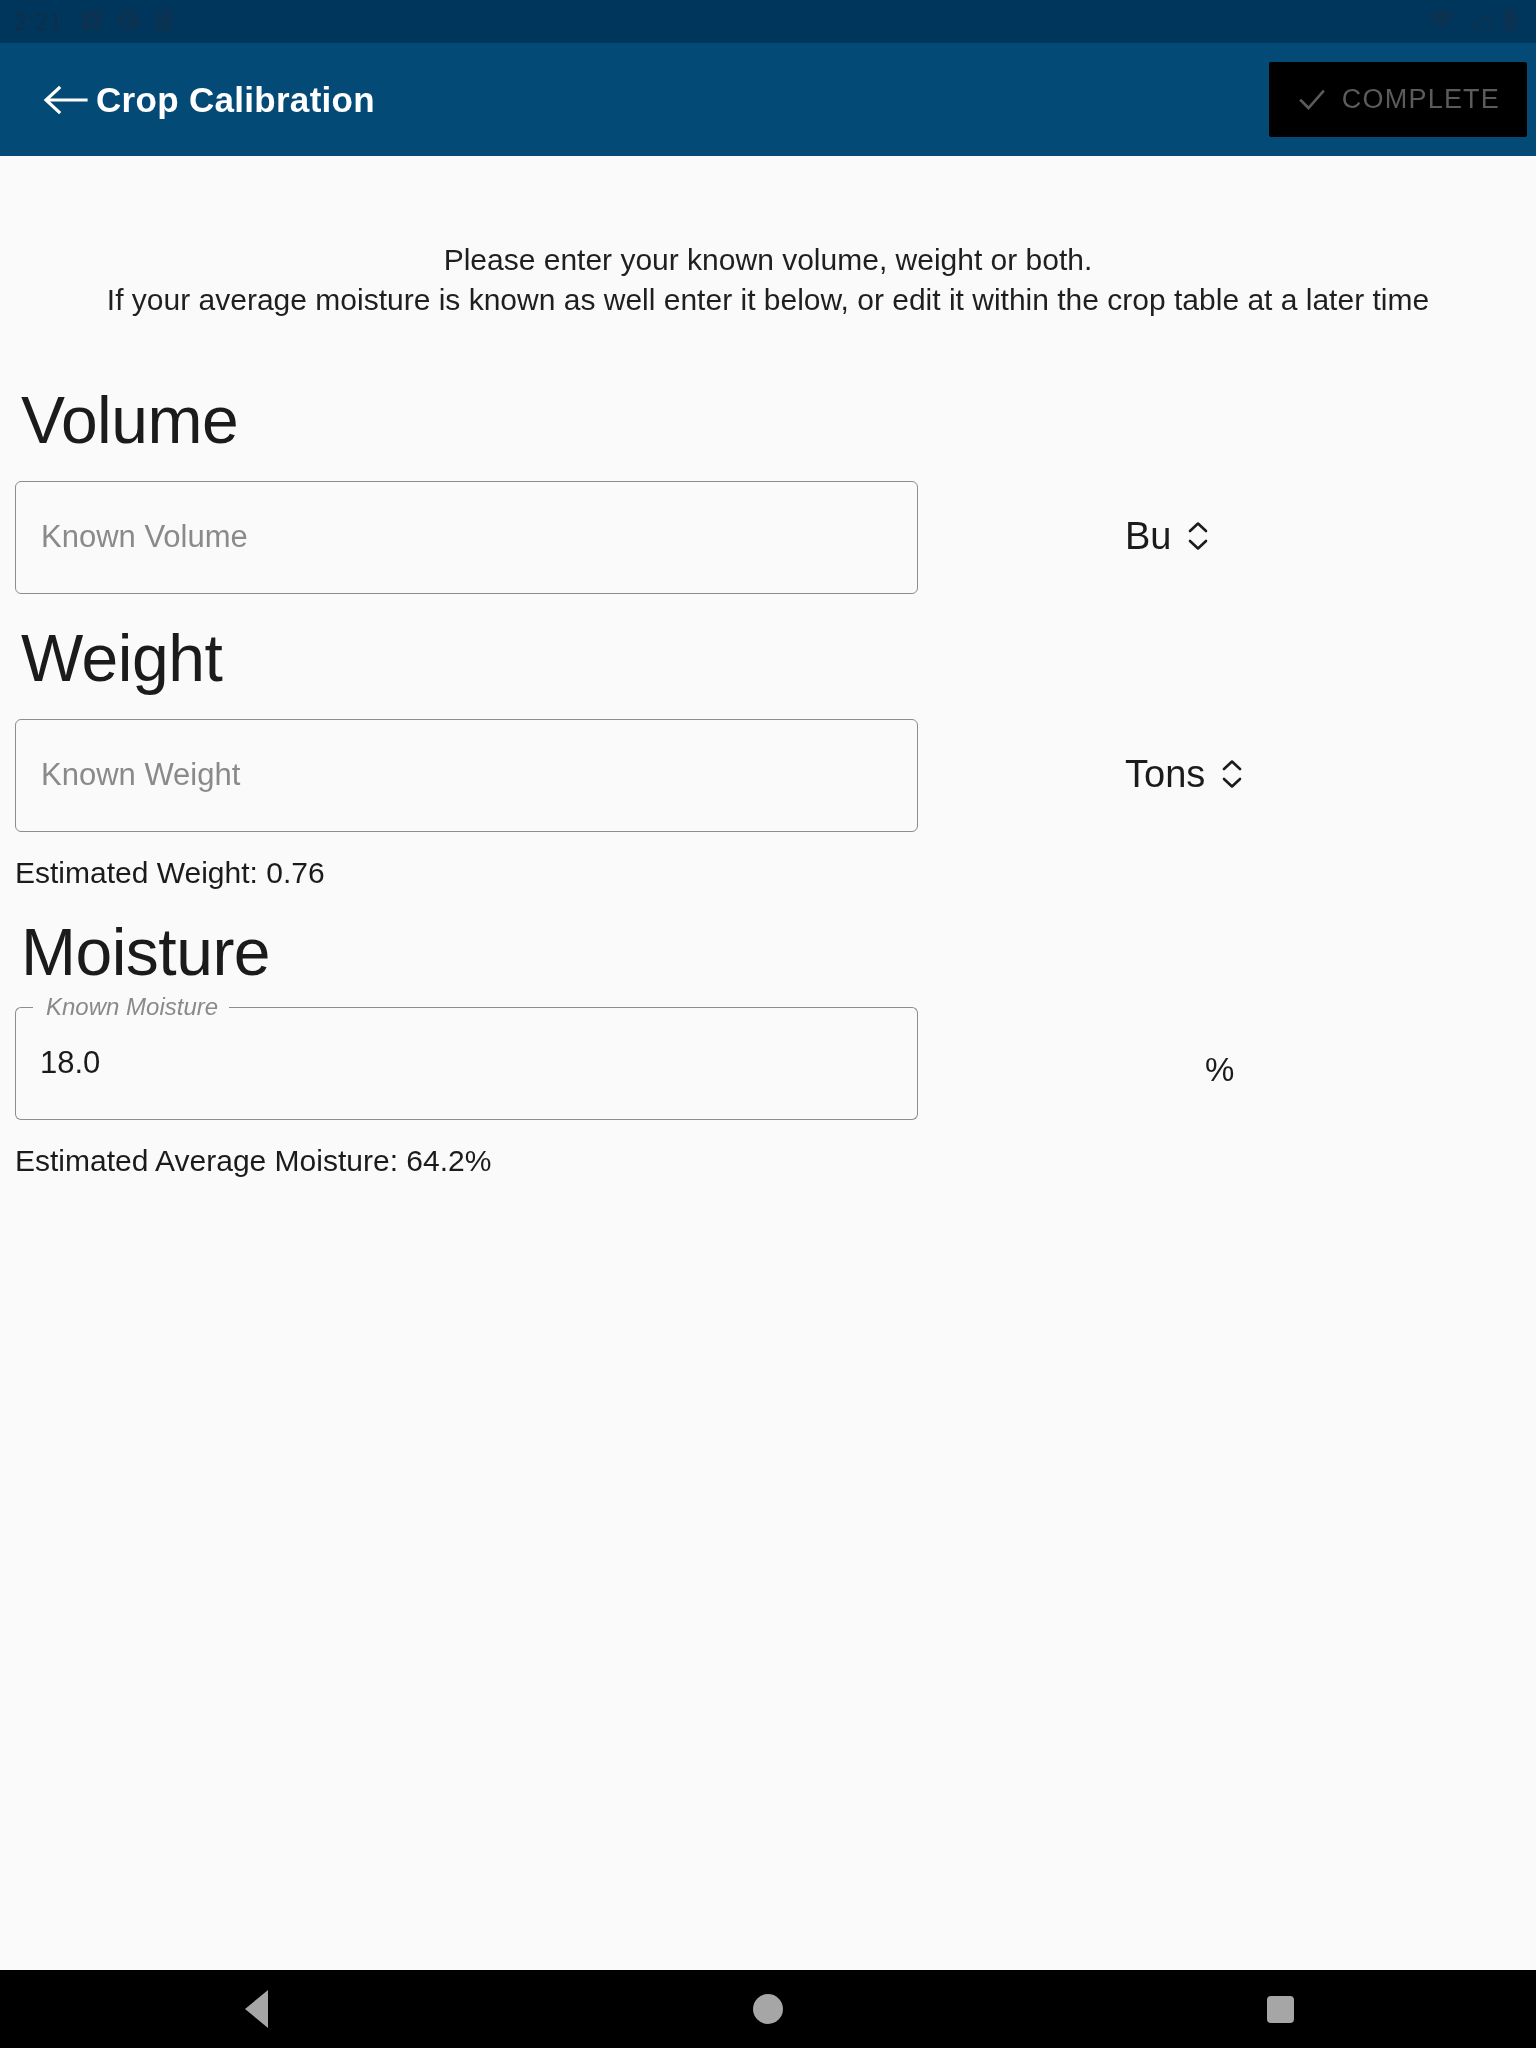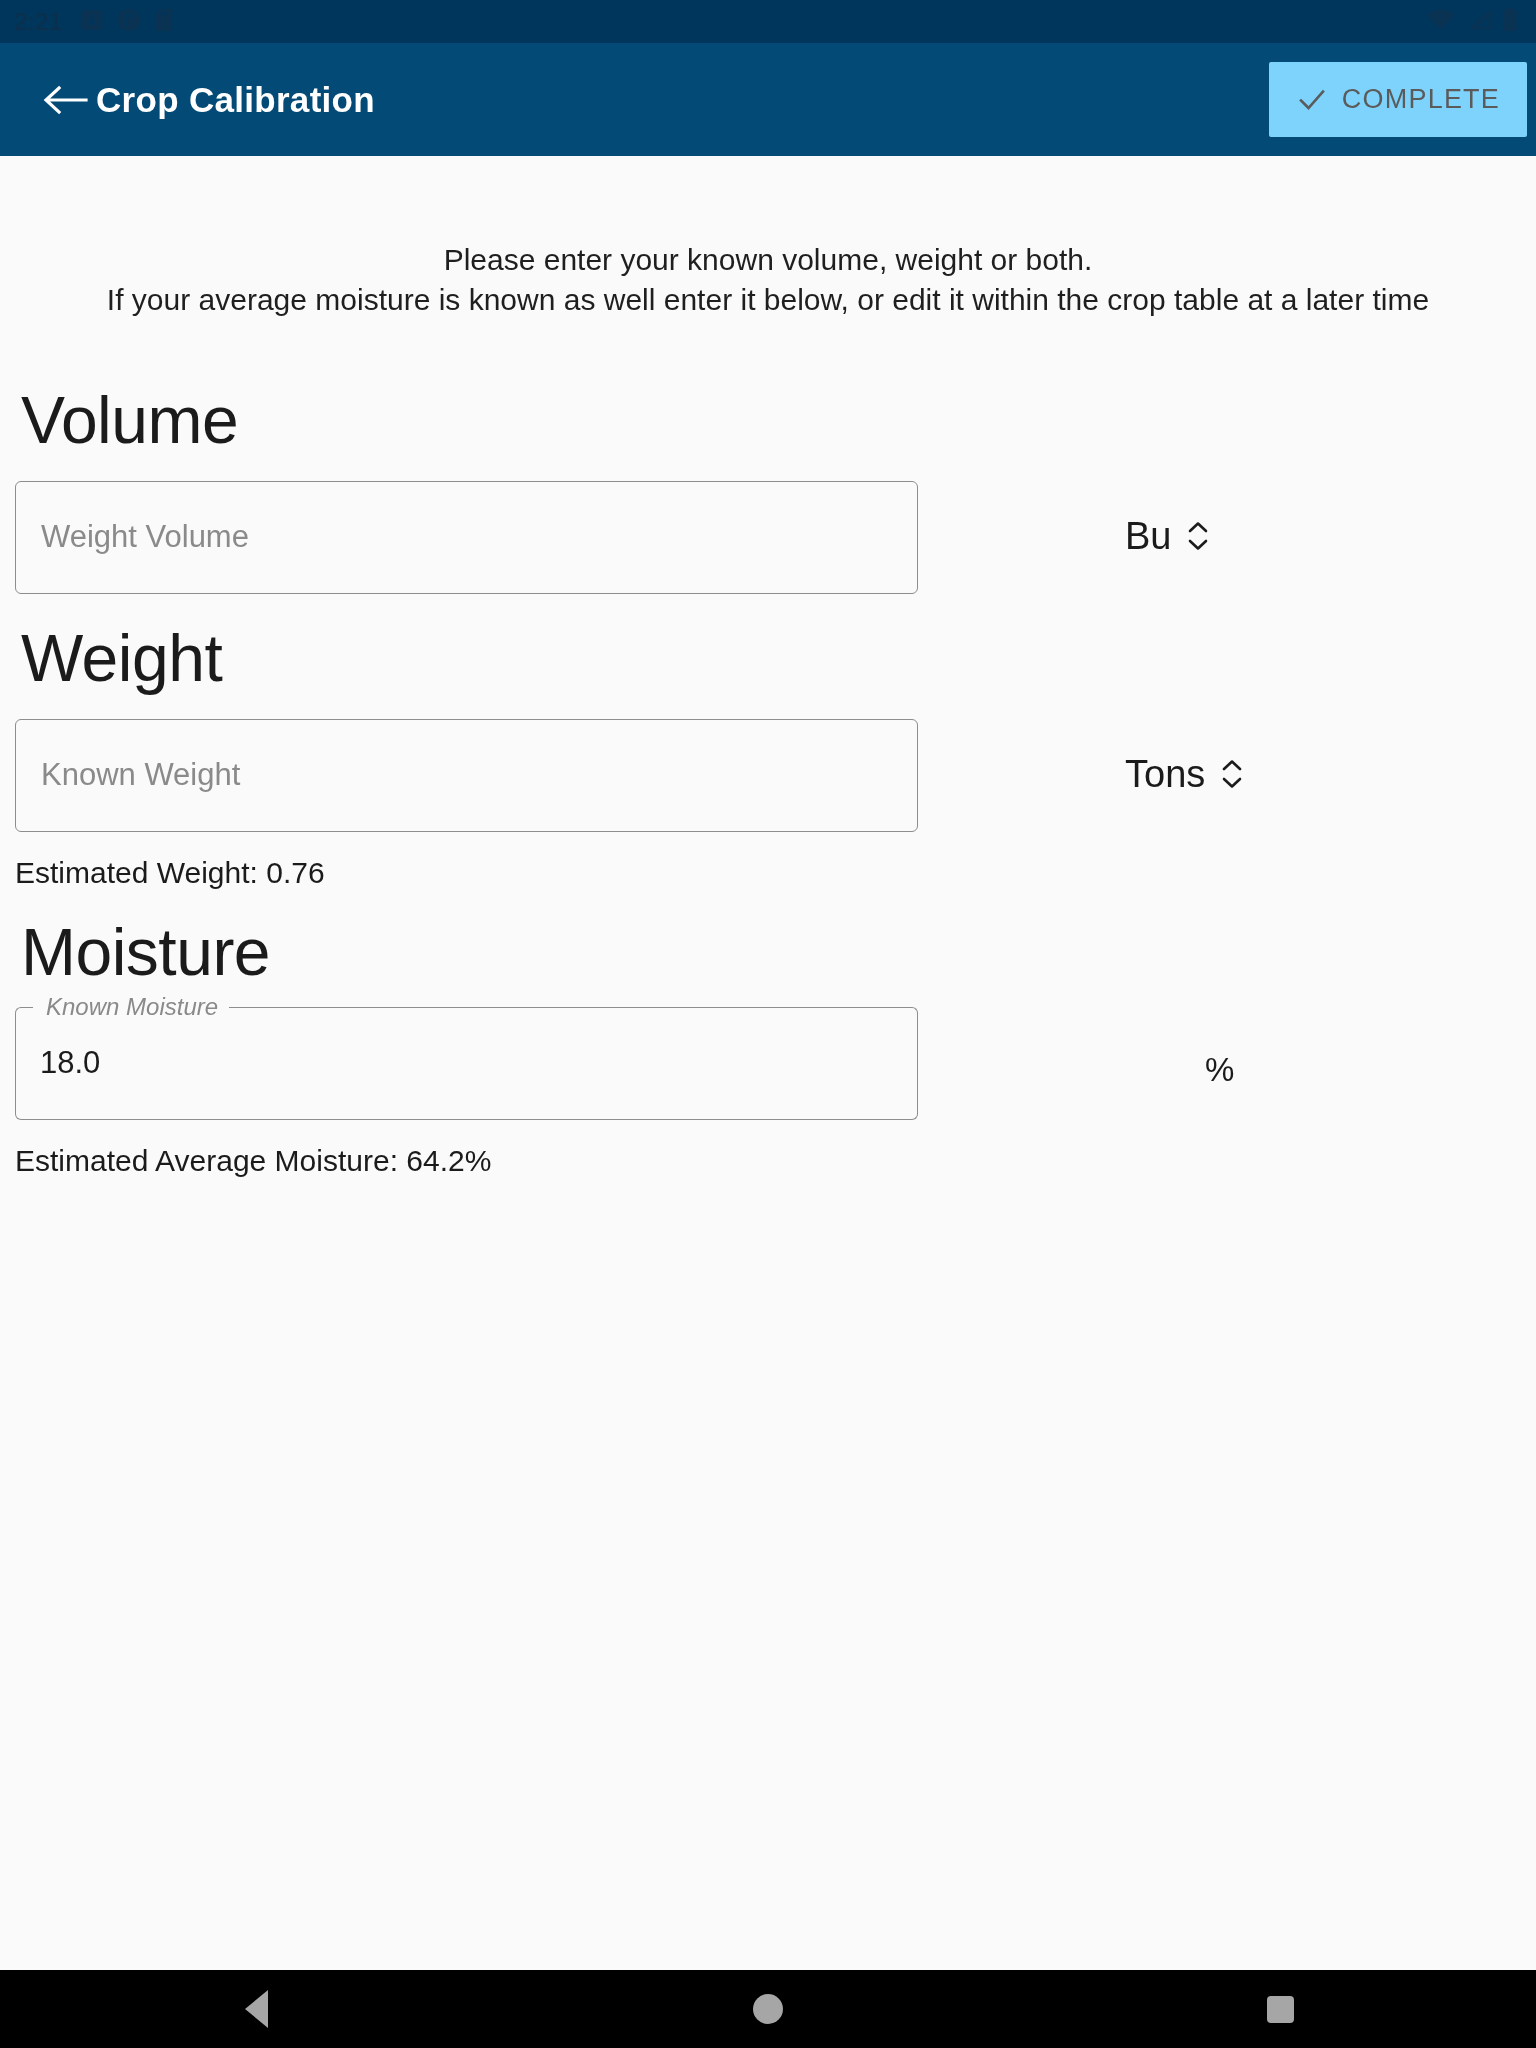--- a/index.html
+++ b/index.html
@@ -37,21 +37,21 @@
     width:62px; height:62px; display:flex; align-items:center; justify-content:center;
     cursor:pointer; flex:0 0 auto;
   }
   .app-title{
     color:#ffffff; font-size:35px; font-weight:bold; letter-spacing:.3px;
     white-space:nowrap;
   }
   .appbar-spacer{ flex:1; }
   .complete-btn{
     display:flex; align-items:center; gap:14px;
-    background:#7dd3fc; color:#5b5b5b;
+    background:#000000; color:#5b5b5b;
     height:75px; padding:0 27px; margin-right:9px;
     border:none; border-radius:2px;
     font-size:27px; letter-spacing:1.2px;
     cursor:pointer; font-family:"Liberation Sans", sans-serif;
   }
   .appbar-shadow{
     position:absolute; top:156px; left:0; width:1536px; height:10px;
     background:linear-gradient(to bottom, rgba(0,0,0,0.16), rgba(0,0,0,0));
     pointer-events:none;
   }
@@ -216,21 +216,21 @@
     <div class="instructions">
       <div>Please enter your known volume, weight or both.</div>
       <div>If your average moisture is known as well enter it below, or edit it within the crop table at a later time</div>
     </div>
 
     <div class="section" style="margin-top:67px;">
       <h2 class="section-title">Volume</h2>
     </div>
     <div class="field-row" style="margin-top:28px; padding-left:15px;">
       <div class="text-field">
-        <span class="tf-placeholder">Weight Volume</span>
+        <span class="tf-placeholder">Known Volume</span>
       </div>
       <div class="unit-box">
         <span class="unit-label">Bu</span>
         <span class="stepper">
           <svg width="22" height="13" viewBox="0 0 22 13">
               <path d="M3 10 L11 2.5 L19 10" stroke="#1b1b1b" stroke-width="2.6" fill="none" stroke-linecap="round" stroke-linejoin="round"></path>
             </svg>
           <svg width="22" height="13" viewBox="0 0 22 13">
               <path d="M3 3 L11 10.5 L19 3" stroke="#1b1b1b" stroke-width="2.6" fill="none" stroke-linecap="round" stroke-linejoin="round"></path>
             </svg>

